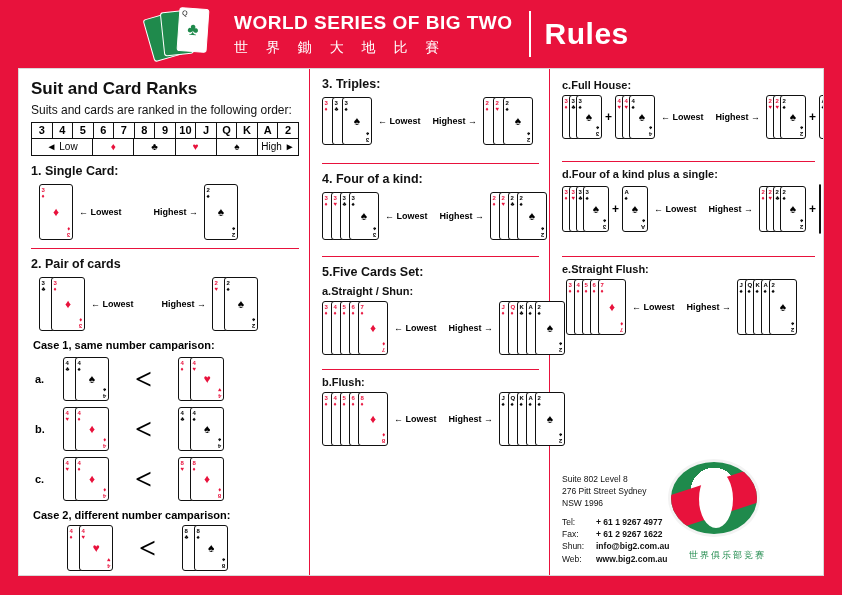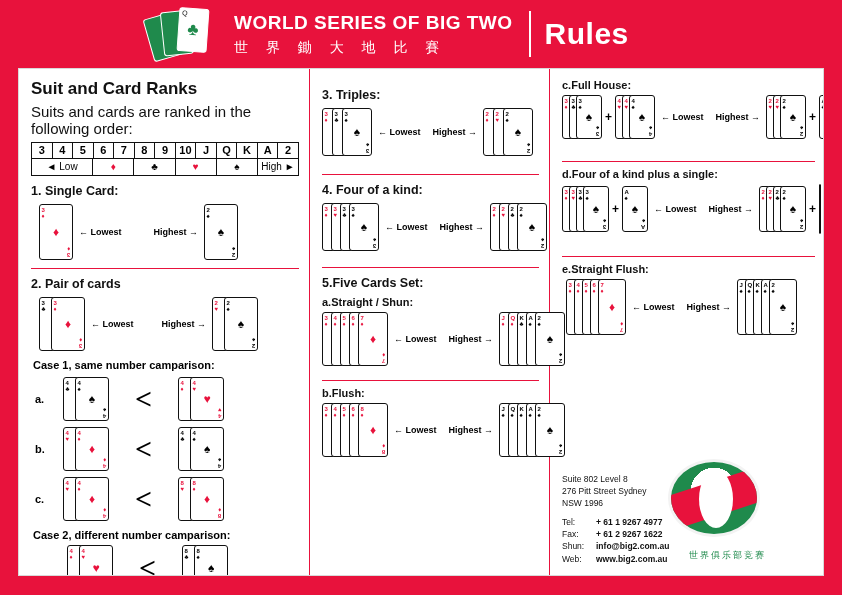--- a/index.html
+++ b/index.html
@@ -50,21 +50,21 @@
     display: flex; overflow: hidden;
   }
   .col { position: relative; padding: 8px 10px 0 12px; }
   .col1 { width: 290px; }
   .col2 { width: 240px; border-left: 1px solid #e8123c; }
   .col3 { width: 276px; border-left: 1px solid #e8123c; }
 
   h1.sec-title {
     font-size: 17px; margin: 2px 0 4px 0; font-weight: bold; color:#111;
   }
-  .sub { font-size: 15px; color:#111; margin-bottom: 5px; }
+  .sub { font-size: 12px; color:#111; margin-bottom: 5px; }
   h2.item {
     font-size: 12.5px; font-weight: bold; margin: 8px 0 6px 0; color:#111;
   }
   h3.sub-item { font-size: 11px; font-weight: bold; margin: 6px 0 4px 0; color:#111; }
   .case-label { font-size: 11px; font-weight: bold; margin: 8px 0 4px 2px; }
   .hr-red { border:0; border-top:1px solid #e8123c; margin: 8px 0 6px 0; }
 
   
   .rank-table { border:1px solid #111; width: 268px; }
   .rank-row { display:flex; }
@@ -329,21 +329,21 @@
               <span class="br" style="color:#000">8<br>♣</span>
             </div><div class="card" style="width: 34px; height: 46px; left: 12px; z-index: 1;">
               <span class="tl" style="color:#000">8<br>♠</span>
               <span class="mid" style="color:#000">♠</span>
               <span class="br" style="color:#000">8<br>♠</span>
             </div></div></div>
     </div>
   </div>
 
   <div class="col col2">
-    <h2 class="item" style="margin-top:11px;">3. Triples:</h2>
+    <h2 class="item" style="margin-top:0;">3. Triples:</h2>
     <div class="row">
       <div id="t-low"><div class="stack" style="width: 50px; height: 48px;"><div class="card" style="width: 30px; height: 48px; left: 0px; z-index: 0;">
               <span class="tl" style="color:#e8123c">3<br>♦</span>
               <span class="mid" style="color:#e8123c">♦</span>
               <span class="br" style="color:#e8123c">3<br>♦</span>
             </div><div class="card" style="width: 30px; height: 48px; left: 10px; z-index: 1;">
               <span class="tl" style="color:#000">3<br>♣</span>
               <span class="mid" style="color:#000">♣</span>
               <span class="br" style="color:#000">3<br>♣</span>
             </div><div class="card" style="width: 30px; height: 48px; left: 20px; z-index: 2;">

